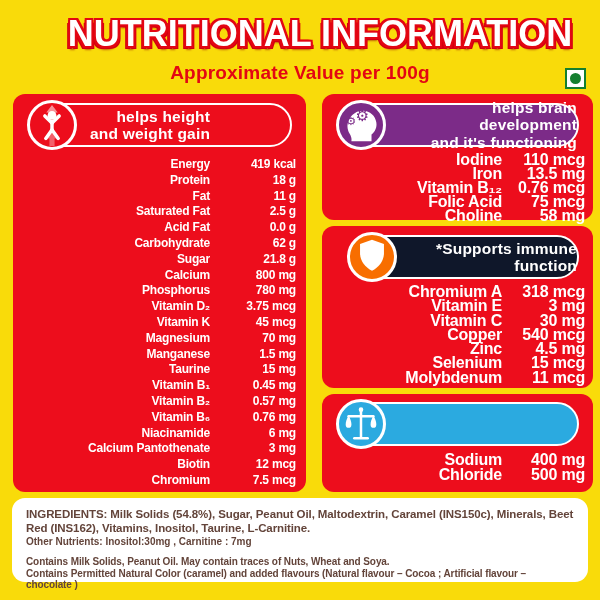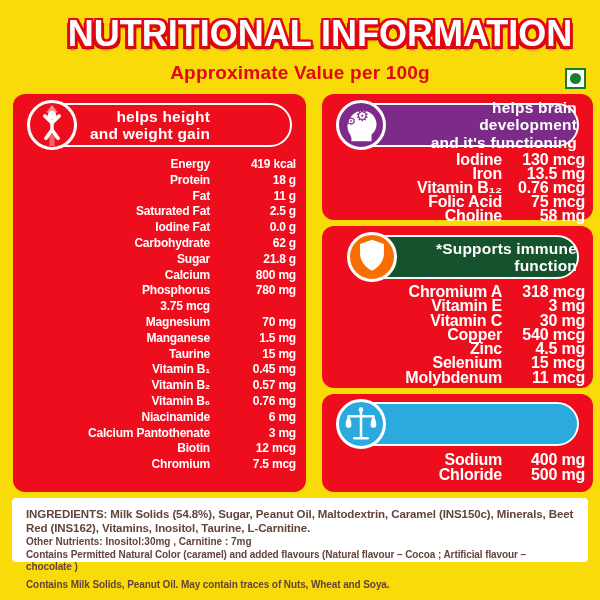--- a/index.html
+++ b/index.html
@@ -41,21 +41,21 @@
     position:relative;margin:9px 14px 0 15px;height:44px;
     border:2px solid #fff;border-radius:25px;
     display:flex;align-items:center;
     padding-left:60px;box-sizing:border-box;
     color:#fff;font-weight:bold;font-size:15.5px;line-height:1.12;
     white-space:pre-line;letter-spacing:.2px;
   }
   .panel-fluid .pill{margin-top:8px;}
   .pill-red{background:#ED0D1C;}
   .pill-purple{background:#7C2B88;}
-  .pill-orange{background:#14532d;margin-left:26px;}
+  .pill-orange{background:#0f172a;margin-left:26px;}
   .pill-blue{background:#2BAAE0;}
   .icon-circle{
     position:absolute;left:-3px;top:-5px;width:50px;height:50px;
     border:3px solid #fff;border-radius:50%;box-sizing:border-box;
     display:flex;align-items:center;justify-content:center;overflow:hidden;
   }
   .icon-circle svg{width:44px;height:44px;display:block;}
   .ic-red{background:#ED0D1C;} .ic-purple{background:#7C2B88;}
   .ic-orange{background:#F86E00;} .ic-blue{background:#2BAAE0;}
   
@@ -65,22 +65,22 @@
   .row .val{white-space:nowrap;}
   .row.indent .lbl{padding-left:11px;}
   .panel-growth .rows{margin:10px 10px 0 44px;font-size:12px;}
   .panel-growth .row{grid-template-columns:153px auto;line-height:15.8px;}
   .right-col .rows{margin:6px 8px 0 43px;font-size:16px;}
   .panel-brain .row{grid-template-columns:137px auto;line-height:14px;}
   .panel-immune .row{grid-template-columns:137px auto;line-height:14.3px;}
   .panel-fluid .row{grid-template-columns:137px auto;line-height:15px;}
   
   .footer{
-    position:absolute;left:12px;right:12px;top:498px;height:64px;
-    background:#ffffff;border-radius:4px;box-sizing:border-box;
+    position:absolute;left:12px;right:12px;top:498px;height:84px;
+    background:#ffffff;border-radius:13px;box-sizing:border-box;
     padding:9px 14px 0 14px;color:#63443A;
   }
   .footer p{margin:0;}
   .ftxt{font-size:11.5px;font-weight:bold;line-height:14px;letter-spacing:-0.1px;}
   .ftxt2{font-size:10px;font-weight:bold;line-height:14px;margin-top:1px;}
   .fsmall{font-size:10px;font-weight:600;line-height:11.5px;letter-spacing:-0.1px;}
   .fsmall.first{margin-top:7px;}
 </style>
 </head>
 <body>
@@ -126,41 +126,46 @@
           </div>
           <div class="row">
             <span class="lbl">Fat</span>
             <span class="val">11 g</span>
           </div>
           <div class="row indent">
             <span class="lbl">Saturated Fat</span>
             <span class="val">2.5 g</span>
           </div>
           <div class="row indent">
-            <span class="lbl">Iodine Fat</span>
+            <span class="lbl">Acid Fat</span>
             <span class="val">0.0 g</span>
           </div>
           <div class="row">
             <span class="lbl">Carbohydrate</span>
             <span class="val">62 g</span>
           </div>
           <div class="row indent">
             <span class="lbl">Sugar</span>
             <span class="val">21.8 g</span>
           </div>
           <div class="row">
             <span class="lbl">Calcium</span>
             <span class="val">800 mg</span>
           </div>
           <div class="row">
             <span class="lbl">Phosphorus</span>
             <span class="val">780 mg</span>
           </div>
           <div class="row">
+            <span class="lbl">Vitamin D₂</span>
             <span class="val">3.75 mcg</span>
+          </div>
+          <div class="row">
+            <span class="lbl">Vitamin K</span>
+            <span class="val">45 mcg</span>
           </div>
           <div class="row">
             <span class="lbl">Magnesium</span>
             <span class="val">70 mg</span>
           </div>
           <div class="row">
             <span class="lbl">Manganese</span>
             <span class="val">1.5 mg</span>
           </div>
           <div class="row">
@@ -208,21 +213,21 @@
               <text x="7" y="23" font-size="12" fill="#7C2B88" font-family="DejaVu Sans">⚙</text>
               <text x="17" y="19" font-size="16" fill="#7C2B88" font-family="DejaVu Sans">⚙</text>
             </svg>
           </span>
           <span class="pill-text">helps brain development
 and it's functioning</span>
         </div>
         <div class="rows">
             <div class="row">
               <span class="lbl">Iodine</span>
-              <span class="val">130 mcg</span>
+              <span class="val">110 mcg</span>
             </div>
             <div class="row">
               <span class="lbl">Iron</span>
               <span class="val">13.5 mg</span>
             </div>
             <div class="row">
               <span class="lbl">Vitamin B₁₂</span>
               <span class="val">0.76 mcg</span>
             </div>
             <div class="row">
@@ -303,17 +308,17 @@
             </div>
           </div>
       </section>
 
     </div>
   </div>
 
   <footer class="footer">
     <p class="ftxt">INGREDIENTS: Milk Solids (54.8%), Sugar, Peanut Oil, Maltodextrin, Caramel (INS150c), Minerals, Beet Red (INS162), Vitamins, Inositol, Taurine, L-Carnitine.</p>
     <p class="ftxt2">Other Nutrients: Inositol:30mg , Carnitine : 7mg</p>
+    <p class="fsmall first">Contains Milk Solids, Peanut Oil. May contain traces of Nuts, Wheat and Soya.</p>
     <p class="fsmall">Contains Permitted Natural Color (caramel) and added flavours (Natural flavour – Cocoa ; Artificial flavour – chocolate )</p>
-    <p class="fsmall first">Contains Milk Solids, Peanut Oil. May contain traces of Nuts, Wheat and Soya.</p>
   </footer>
 
 </div>
 
 </body></html>

